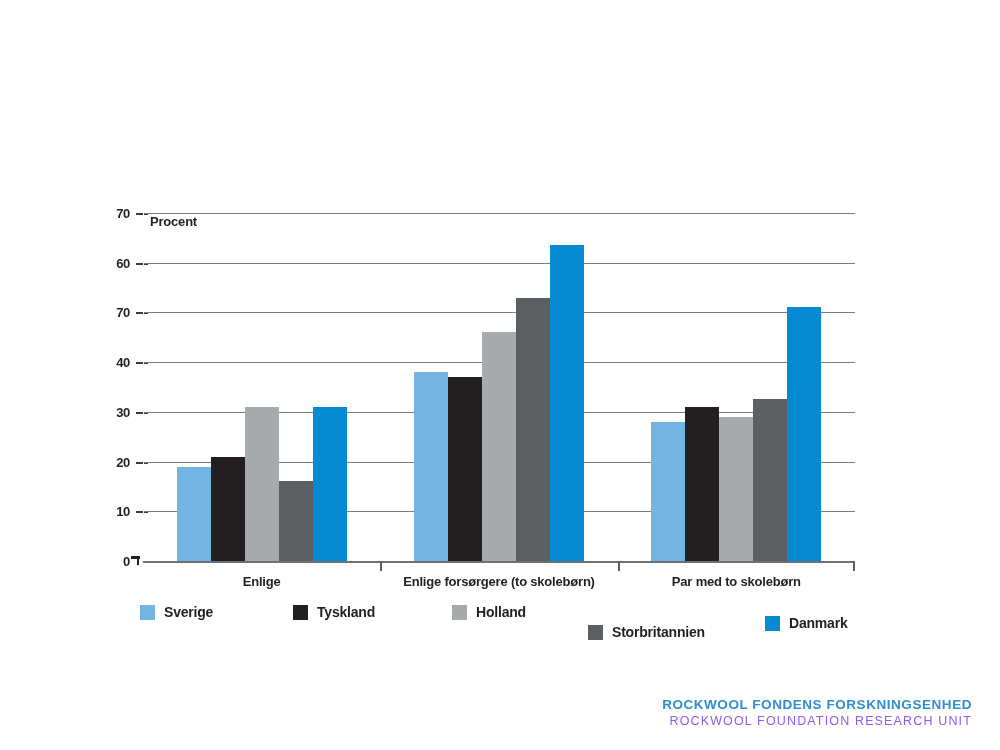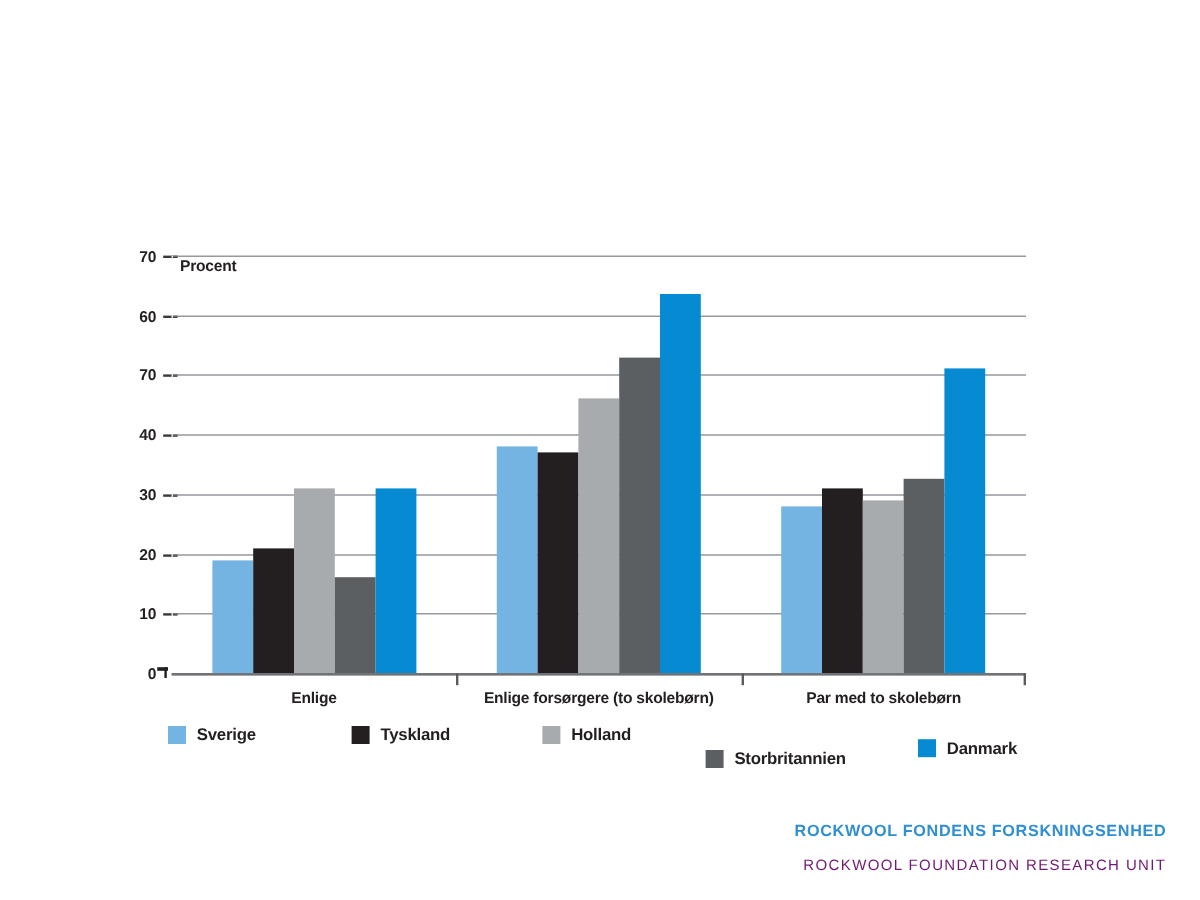--- a/index.html
+++ b/index.html
@@ -154,23 +154,23 @@
   }
   #footer-line1 {
     font-size: 13.5px;
     font-weight: 700;
     color: #2f8fd0;
     letter-spacing: 0.55px;
   }
   #footer-line2 {
     font-size: 12.5px;
     font-weight: 400;
-    color: #701a75;
+    color: #8b5cf6;
     letter-spacing: 1.15px;
-    margin-top: 14px;
+    margin-top: 2px;
   }
 </style>
 </head>
 <body>
 
 <div id="figure">
 
   <div id="ylabels-wrap">
       <div class="ytick-label" style="top: 342px;">0</div>
       <div class="ytick-label" style="top: 292.286px;">10</div>

